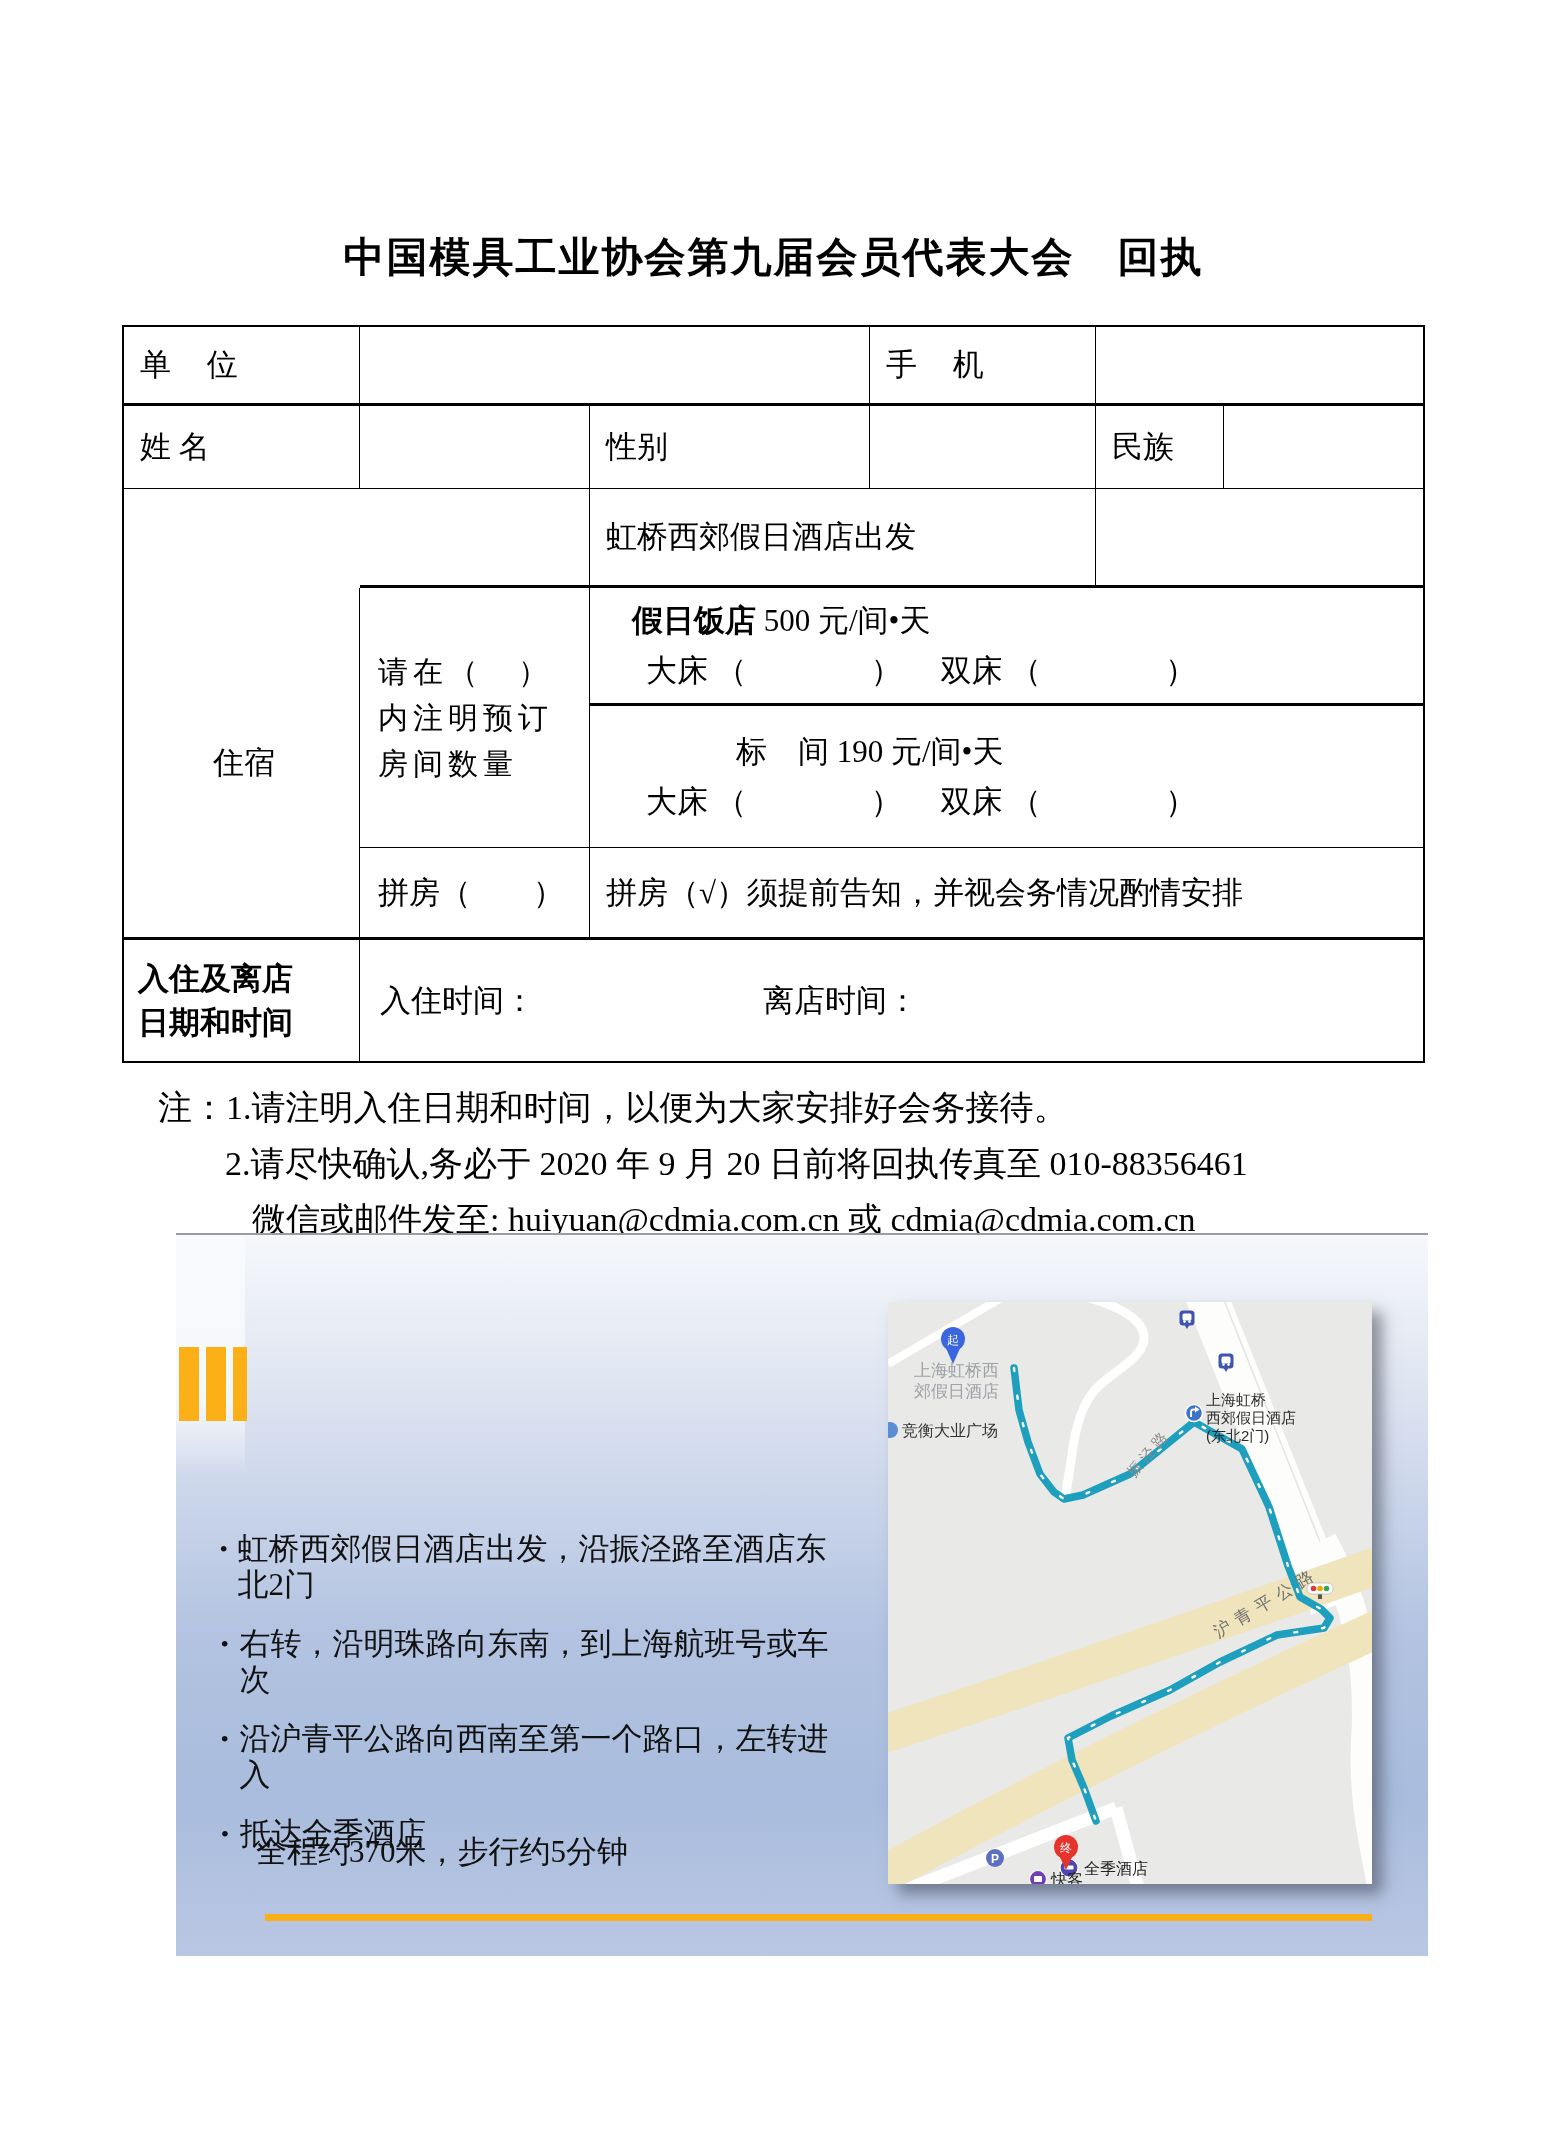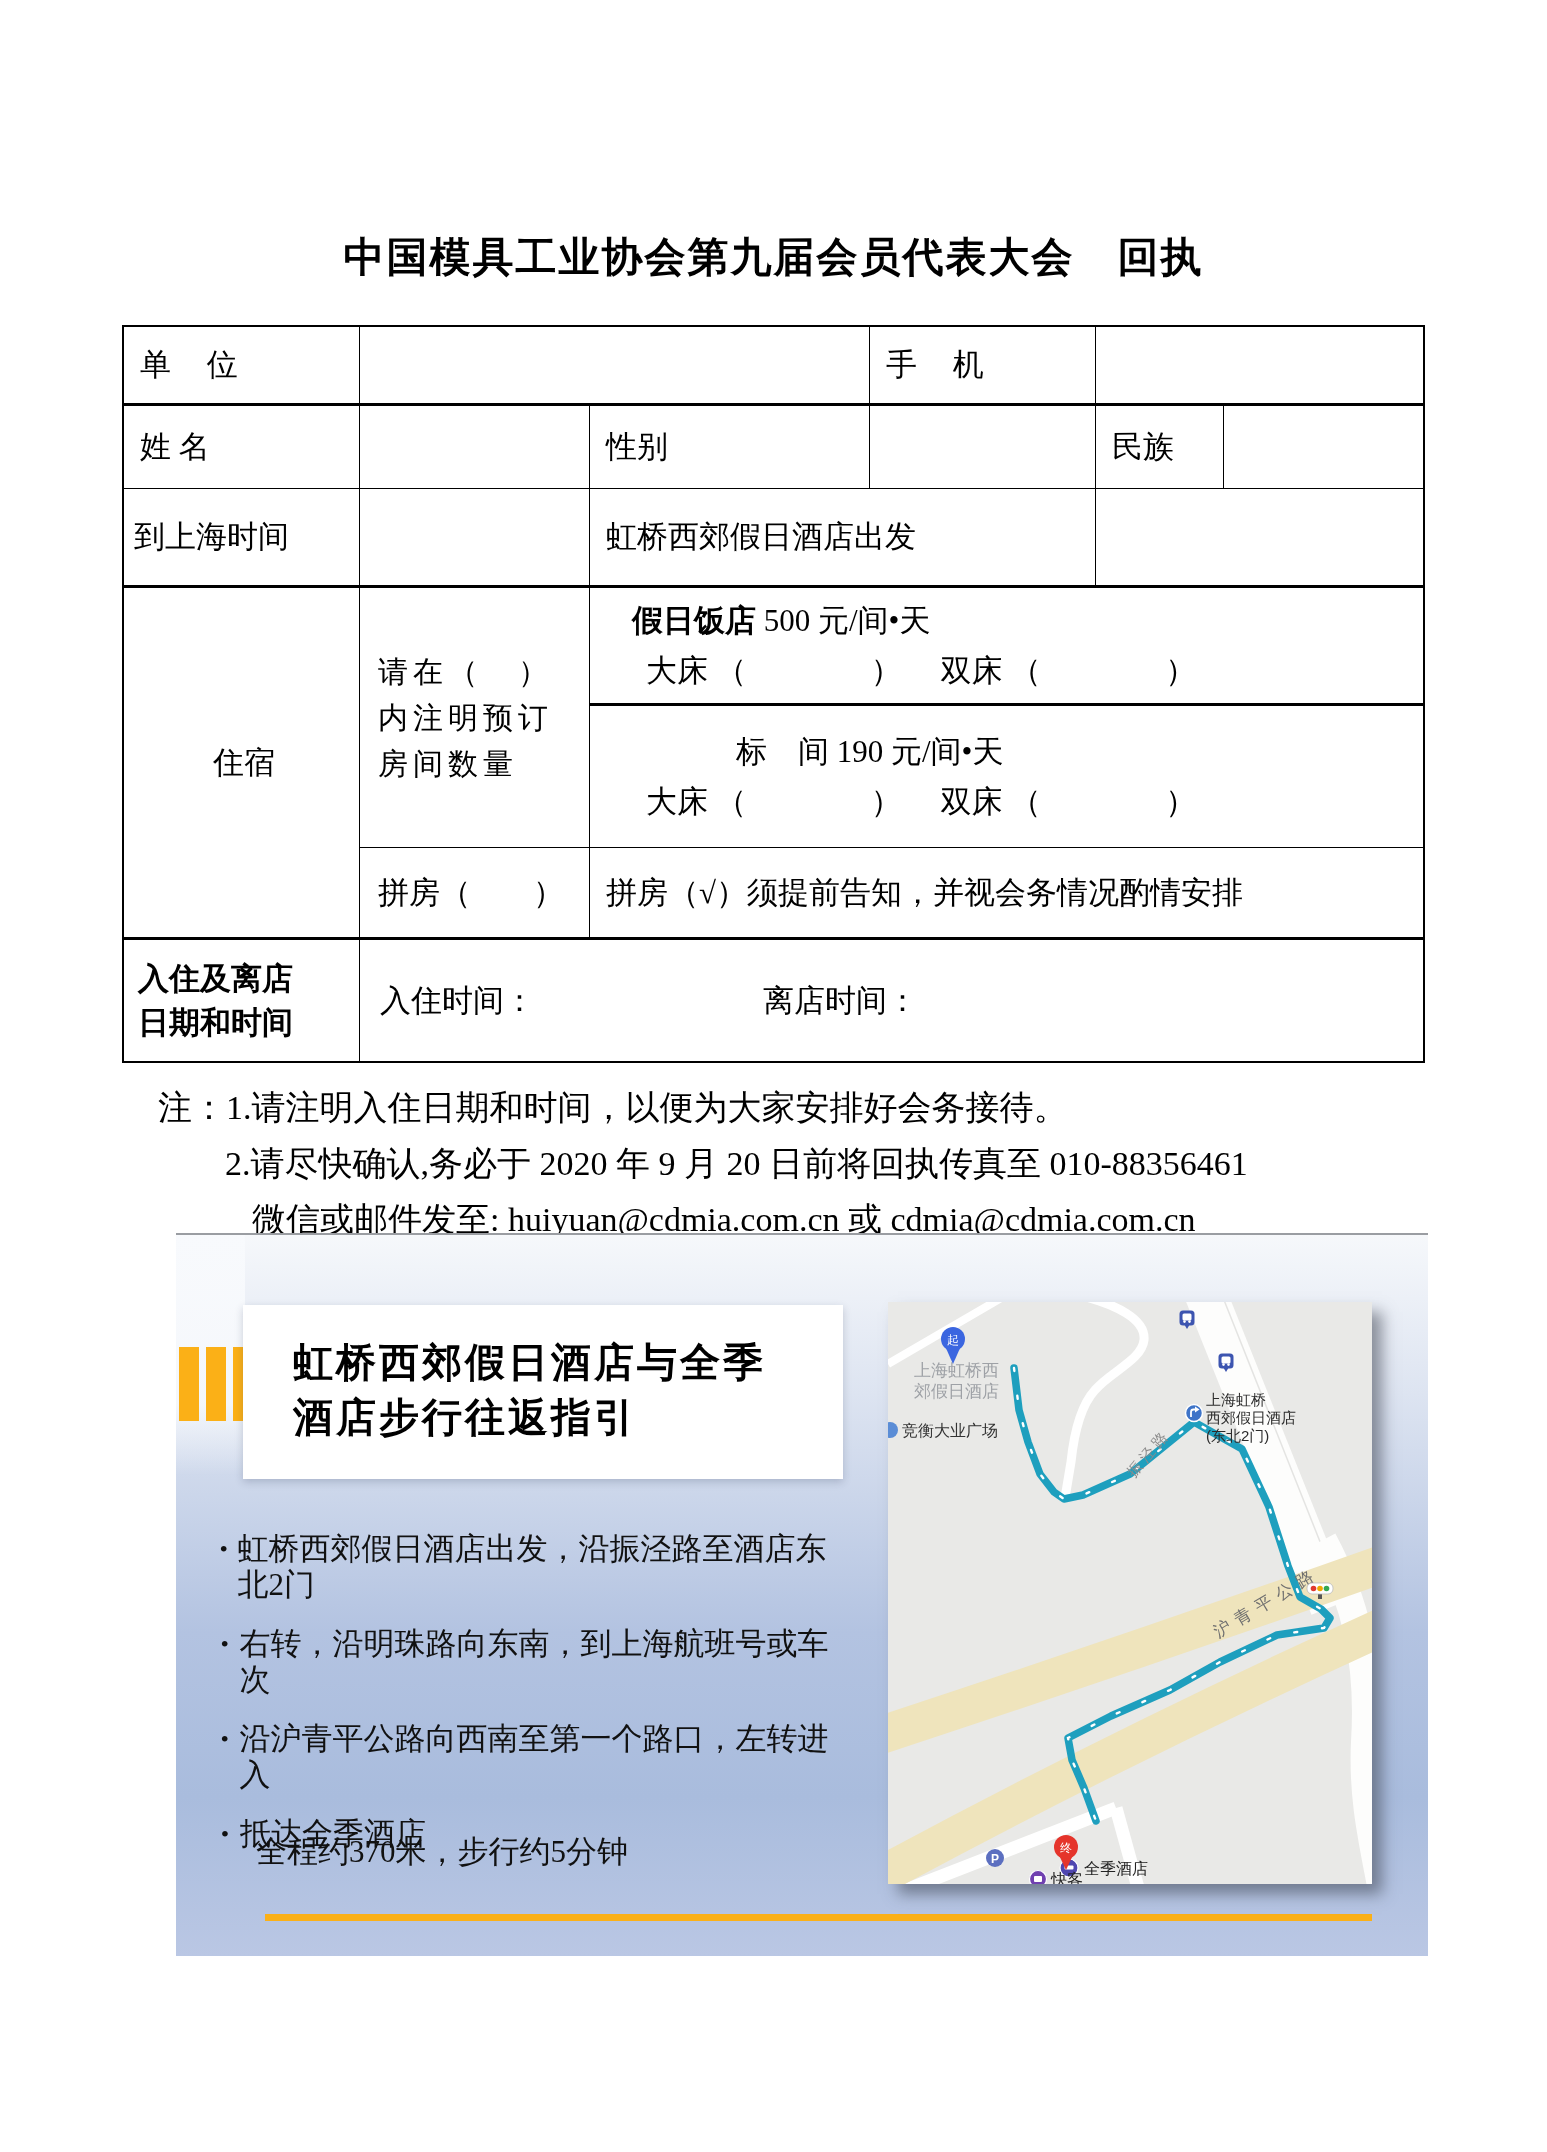--- a/index.html
+++ b/index.html
@@ -73,21 +73,20 @@
   <div class="c bb2 sp" style="grid-column:4;grid-row:1;">手  机</div>
   <div class="c bb2 last" style="grid-column:5/7;grid-row:1;"></div>
 
   <div class="c" style="grid-column:1;grid-row:2;">姓   名</div>
   <div class="c" style="grid-column:2;grid-row:2;"></div>
   <div class="c" style="grid-column:3;grid-row:2;">性别</div>
   <div class="c" style="grid-column:4;grid-row:2;"></div>
   <div class="c" style="grid-column:5;grid-row:2;">民族</div>
   <div class="c last" style="grid-column:6;grid-row:2;"></div>
 
-  <div class="c bb2" style="grid-column:1;grid-row:3;padding-left:10px;">到上海时间</div>
   <div class="c bb2" style="grid-column:2;grid-row:3;"></div>
   <div class="c bb2" style="grid-column:3/5;grid-row:3;">虹桥西郊假日酒店出发</div>
   <div class="c bb2 last" style="grid-column:5/7;grid-row:3;"></div>
 
   <div class="c bb2 center" style="grid-column:1;grid-row:4/7;">住宿</div>
   <div class="c col bookingNote" style="grid-column:2;grid-row:4/6;padding-left:18px;">
     <div>请在（　）</div>
     <div>内注明预订</div>
     <div>房间数量</div>
   </div>
@@ -117,26 +116,20 @@
   <div class="n2">2.请尽快确认,务必于 2020 年 9 月 20 日前将回执传真至 010-88356461</div>
   <div class="n3">微信或邮件发至: huiyuan@cdmia.com.cn 或 cdmia@cdmia.com.cn</div>
 </div>
 
 <div class="panel">
   <div class="lightstrip"></div>
   <div class="bar bar1" style="background: rgb(251, 176, 23);"></div>
   <div class="bar bar2" style="background: rgb(251, 176, 23);"></div>
   <div class="bar bar3" style="background: rgb(251, 176, 23);"></div>
 
-  <div class="titlebox">
-    <div class="h">
-      <div>虹桥西郊假日酒店与全季</div>
-      <div>酒店步行往返指引</div>
-    </div>
-  </div>
 
   <div class="bullets">
     <div class="bullet-item">
         <span class="dot">•</span>
         <span>虹桥西郊假日酒店出发，沿振泾路至酒店东北2门</span>
       </div>
     <div class="bullet-item">
         <span class="dot">•</span>
         <span>右转，沿明珠路向东南，到上海航班号或车次</span>
       </div>

